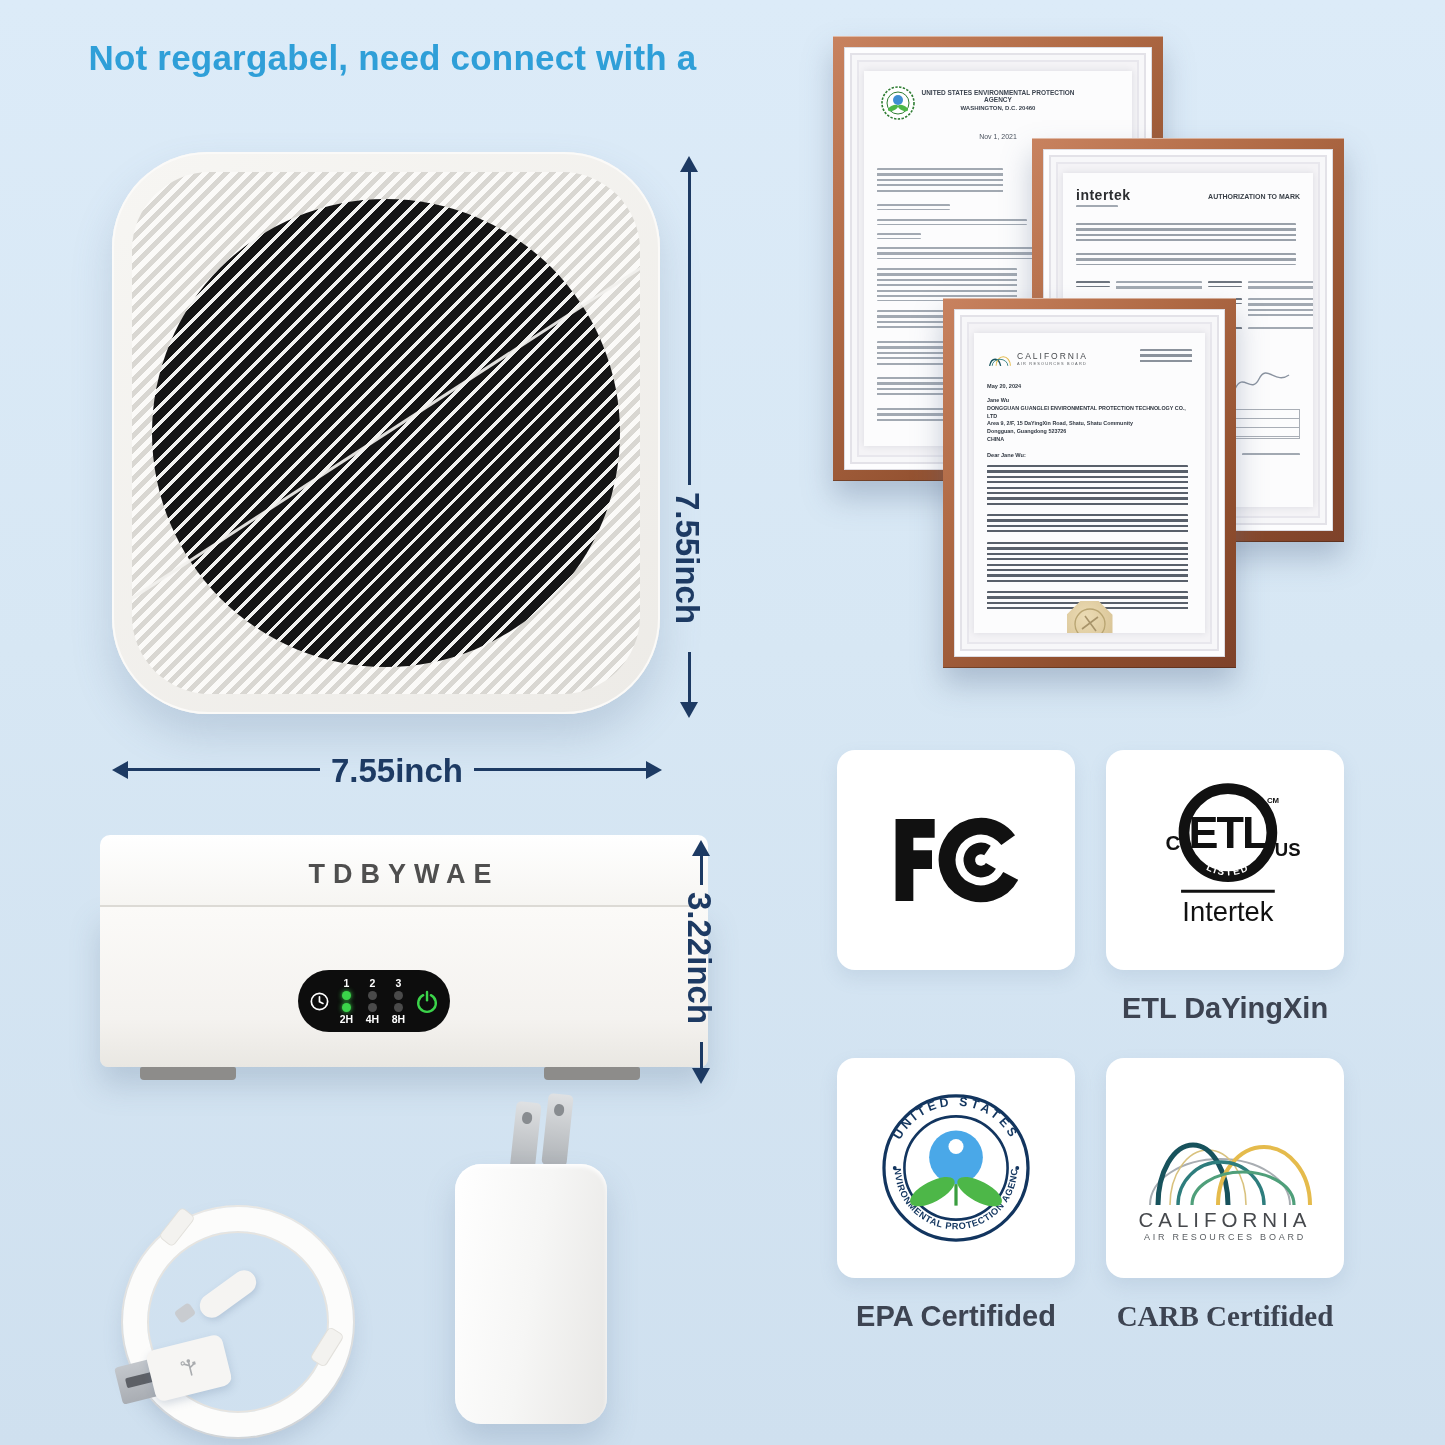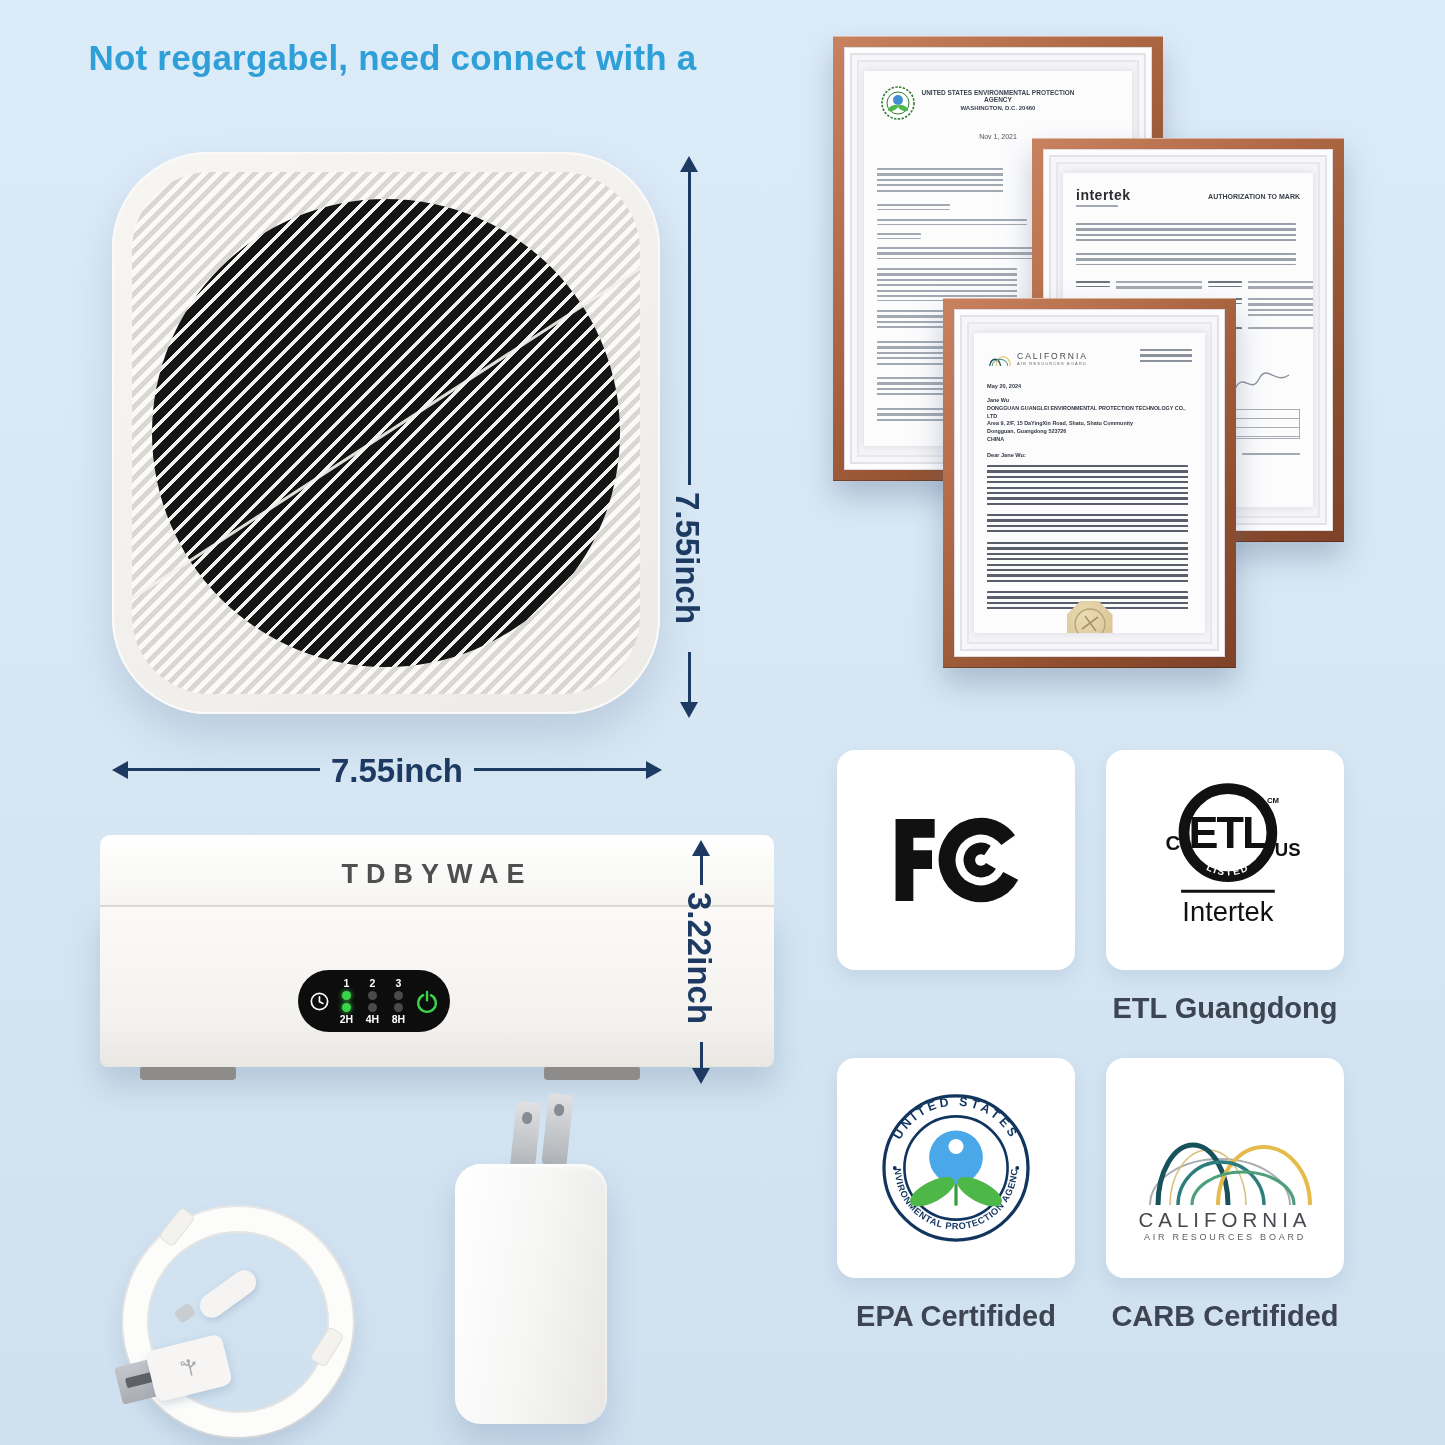--- a/index.html
+++ b/index.html
@@ -29,21 +29,21 @@
   .dim-line-v { width:3px; background:#1d3a63; }
   .dim-line-h { height:3px; background:#1d3a63; }
   .ah-up   { width:0; height:0; border-left:9px solid transparent; border-right:9px solid transparent; border-bottom:16px solid #1d3a63; }
   .ah-down { width:0; height:0; border-left:9px solid transparent; border-right:9px solid transparent; border-top:16px solid #1d3a63; }
   .ah-left { width:0; height:0; border-top:9px solid transparent; border-bottom:9px solid transparent; border-right:16px solid #1d3a63; }
   .ah-right{ width:0; height:0; border-top:9px solid transparent; border-bottom:9px solid transparent; border-left:16px solid #1d3a63; }
   .dim-label { font-size:33px; font-weight:bold; color:#1d3a63; }
   .dim-label-v { writing-mode:vertical-rl; }
 
   
-  .side-view { left:100px; top:835px; width:674px; height:245px; }
+  .side-view { left:100px; top:835px; width:608px; height:245px; }
   .sv-lid { position:absolute; left:0; top:0; width:100%; height:72px;
     background:linear-gradient(180deg,#ffffff,#f6f5f2); border-radius:10px 10px 0 0;
     border-bottom:2px solid #dcdad5; box-sizing:border-box; }
   .sv-brand { position:absolute; left:0; top:24px; width:100%; text-align:center;
     font-size:27px; font-weight:bold; letter-spacing:8px; color:#4f4f4f; }
   .sv-body { position:absolute; left:0; top:72px; width:100%; height:160px;
     background:linear-gradient(180deg,#fbfaf8 0%,#f4f2ef 70%,#e9e7e2 100%);
     border-radius:0 0 8px 8px; box-shadow:0 18px 30px rgba(90,115,145,.25); }
   .sv-foot { position:absolute; top:232px; width:96px; height:13px; background:#8d8c8a; border-radius:2px 2px 4px 4px; }
   .panel { position:absolute; left:198px; top:135px; width:152px; height:62px;
@@ -317,21 +317,21 @@
       <text font-size="10" font-weight="bold" fill="#ffffff" letter-spacing="2">
         <textPath href="#etlBottomArc" startOffset="50%" text-anchor="middle">LISTED</textPath>
       </text>
       <text x="128" y="30" font-size="8" font-weight="bold" fill="#111111">CM</text>
       <text x="24" y="78" font-size="21" font-weight="bold" fill="#111111">C</text>
       <text x="136" y="84" font-size="19" font-weight="bold" fill="#111111">US</text>
       <line x1="40" y1="120" x2="136" y2="120" stroke="#111111" stroke-width="3"></line>
       <text x="88" y="150" text-anchor="middle" font-size="28" fill="#111111">Intertek</text>
     </svg>
   </div>
-  <div class="abs badge-label" style="left:1075px; top:992px;">ETL Guangdong</div>
+  <div class="abs badge-label" style="left:1075px; top:992px;">ETL DaYingXin</div>
 
   <div class="abs badge-card" style="left:837px; top:1058px;">
     <svg width="172" height="172" viewBox="0 0 160 160">
       <circle cx="80" cy="80" r="67" fill="#ffffff" stroke="#12355f" stroke-width="3"></circle>
       <circle cx="80" cy="80" r="48" fill="#ffffff" stroke="#12355f" stroke-width="2.4"></circle>
       <path id="epaTop" d="M 22 80 A 58 58 0 0 1 138 80" fill="none"></path>
       <path id="epaBottom" d="M 23 80 A 57 57 0 0 0 137 80" fill="none"></path>
       <text font-size="11.5" font-weight="bold" fill="#12355f" letter-spacing="3">
         <textPath href="#epaTop" startOffset="50%" text-anchor="middle">UNITED STATES</textPath>
       </text>
@@ -355,15 +355,15 @@
       <path d="M 20 118 A 70 46 0 0 1 160 118" fill="none" stroke="#a8adb2" stroke-width="2"></path>
       <path d="M 40 118 A 38 55 0 0 1 116 118" fill="none" stroke="#d9c27e" stroke-width="1.6"></path>
       <path d="M 28 118 A 35 60 0 0 1 98 118" fill="none" stroke="#17525c" stroke-width="5"></path>
       <path d="M 88 118 A 46 58 0 0 1 180 118" fill="none" stroke="#e5bb4c" stroke-width="4"></path>
       <path d="M 48 118 A 43 43 0 0 1 134 118" fill="none" stroke="#2e7d7d" stroke-width="3.4"></path>
       <path d="M 62 118 A 51 33 0 0 1 164 118" fill="none" stroke="#4f9f7a" stroke-width="3.2"></path>
       <text x="95" y="140" text-anchor="middle" font-size="20.5" letter-spacing="5" fill="#46494d">CALIFORNIA</text>
       <text x="95" y="153" text-anchor="middle" font-size="9" letter-spacing="2.8" fill="#5c6064">AIR RESOURCES BOARD</text>
     </svg>
   </div>
-  <div class="abs badge-label" style="left:1075px; top:1300px;">CARB Certifided</div>
+  <div class="abs badge-label" style="left:1075px; top:1300px;font-family:Liberation Serif, serif;">CARB Certifided</div>
 
 </div>
 
 </body></html>

